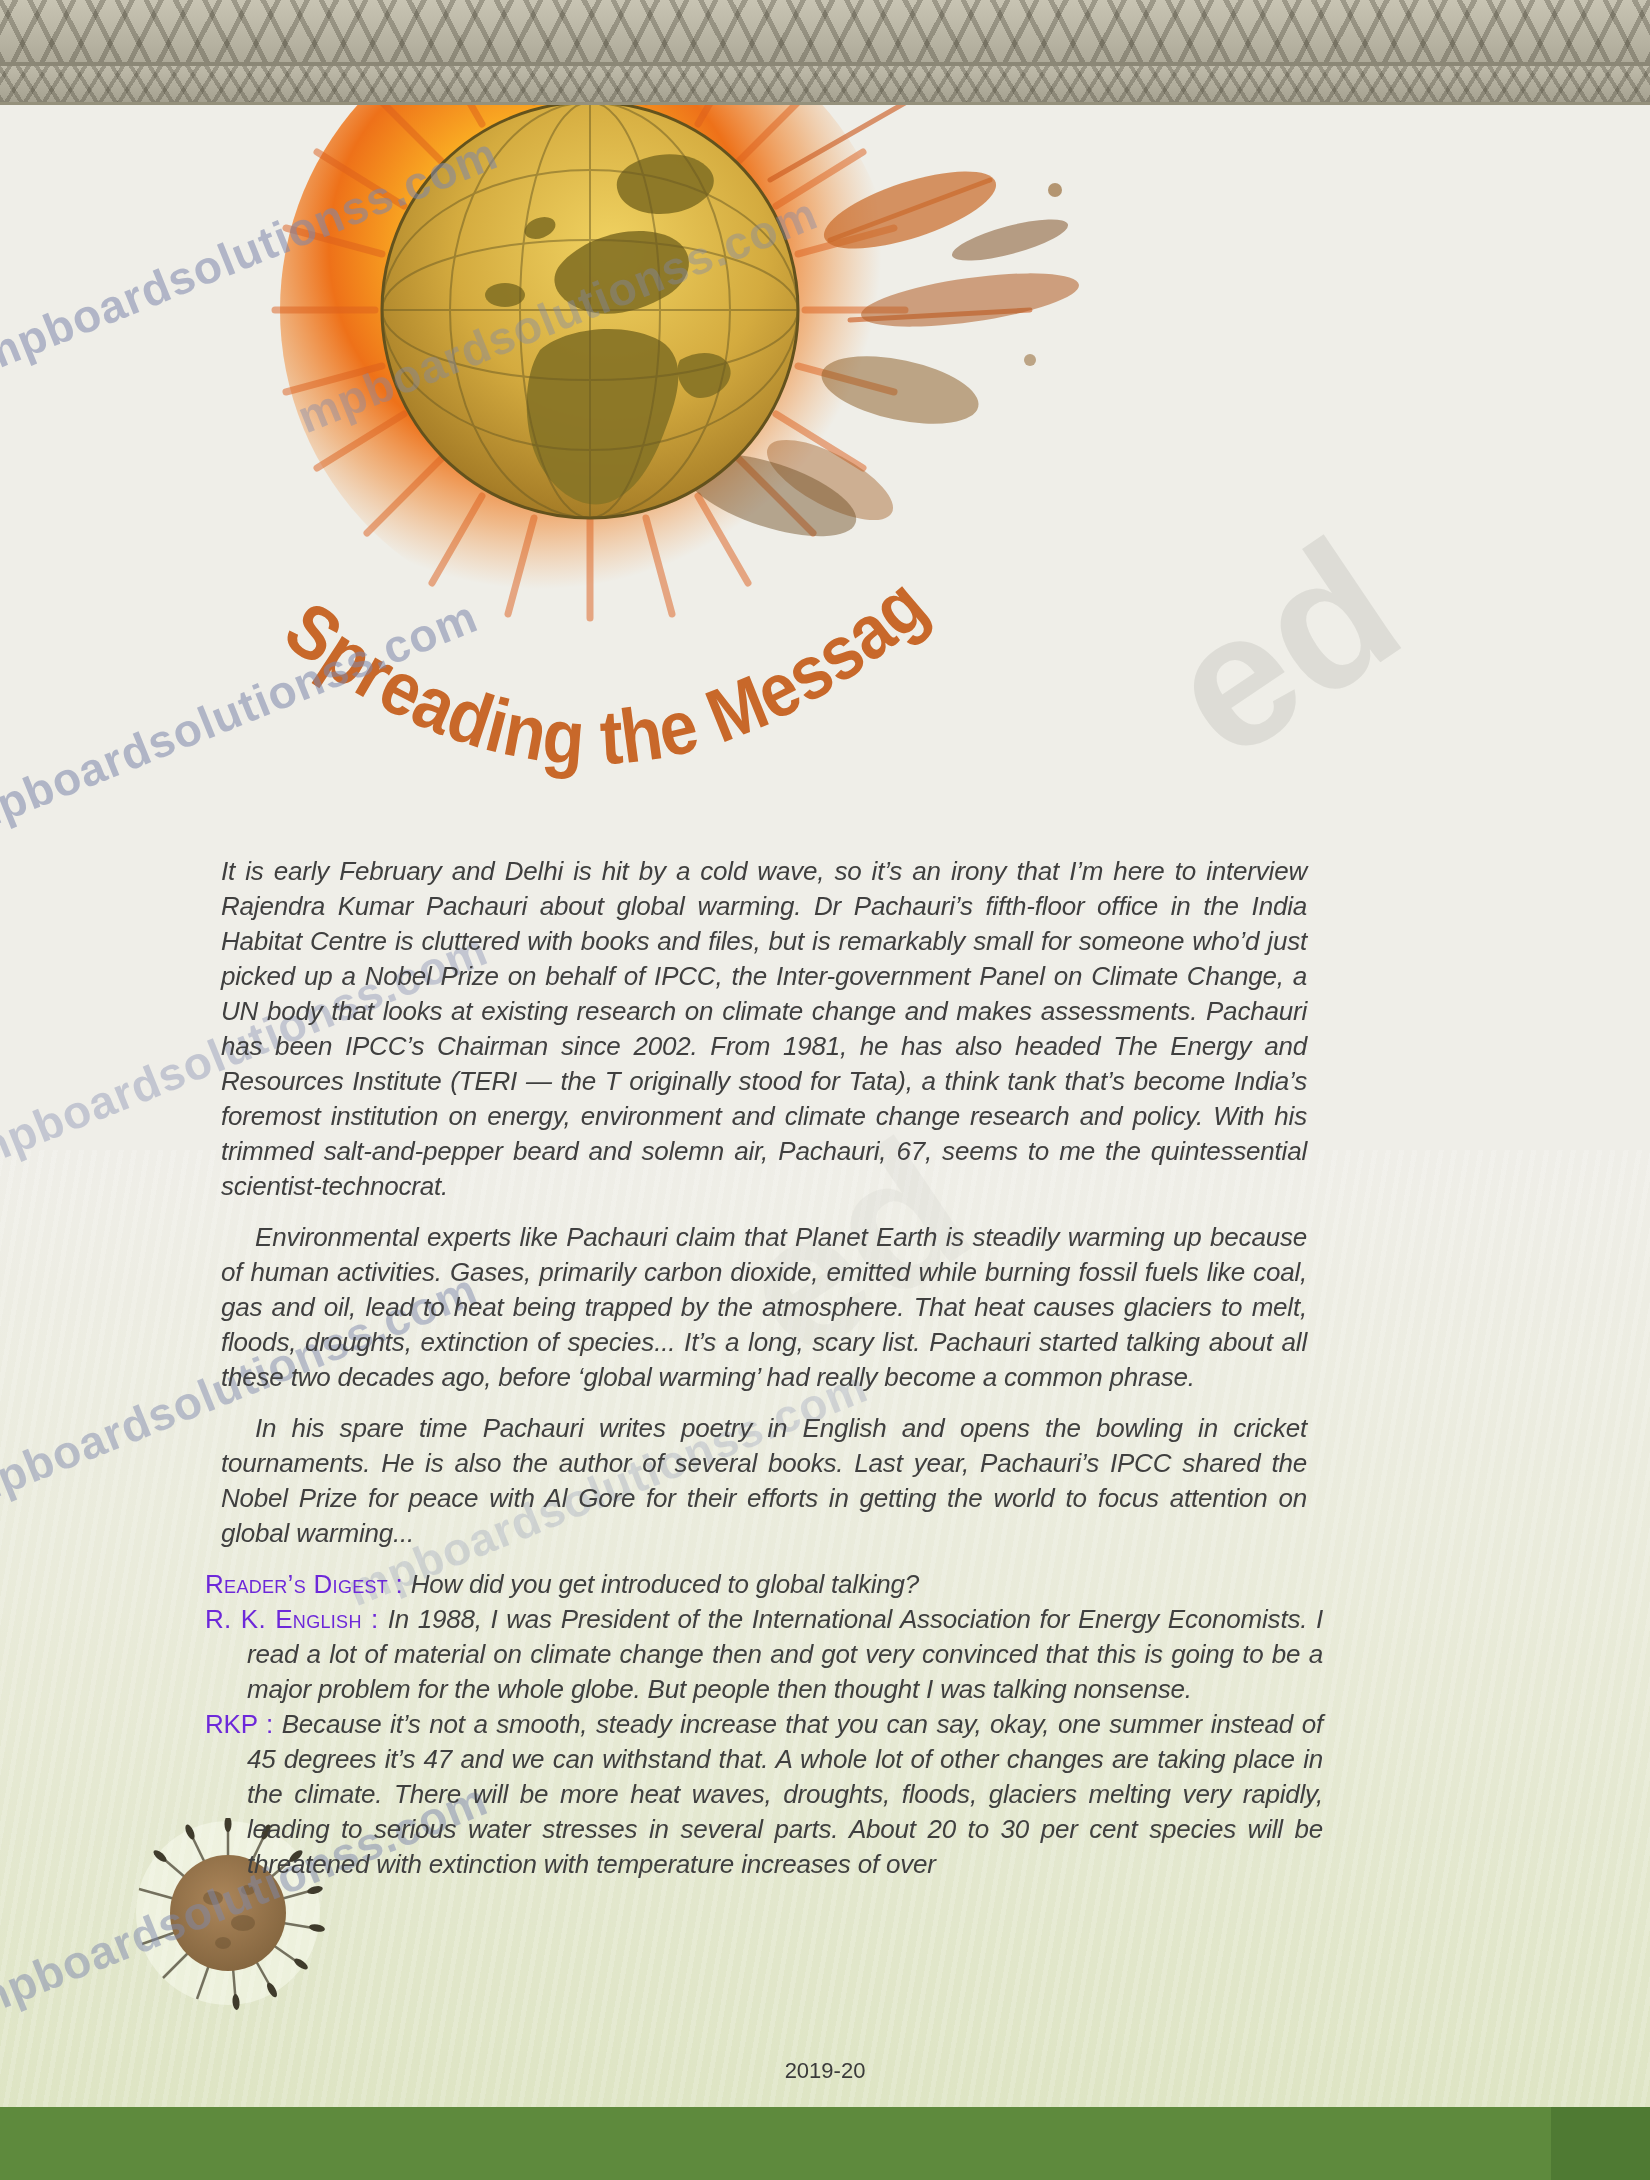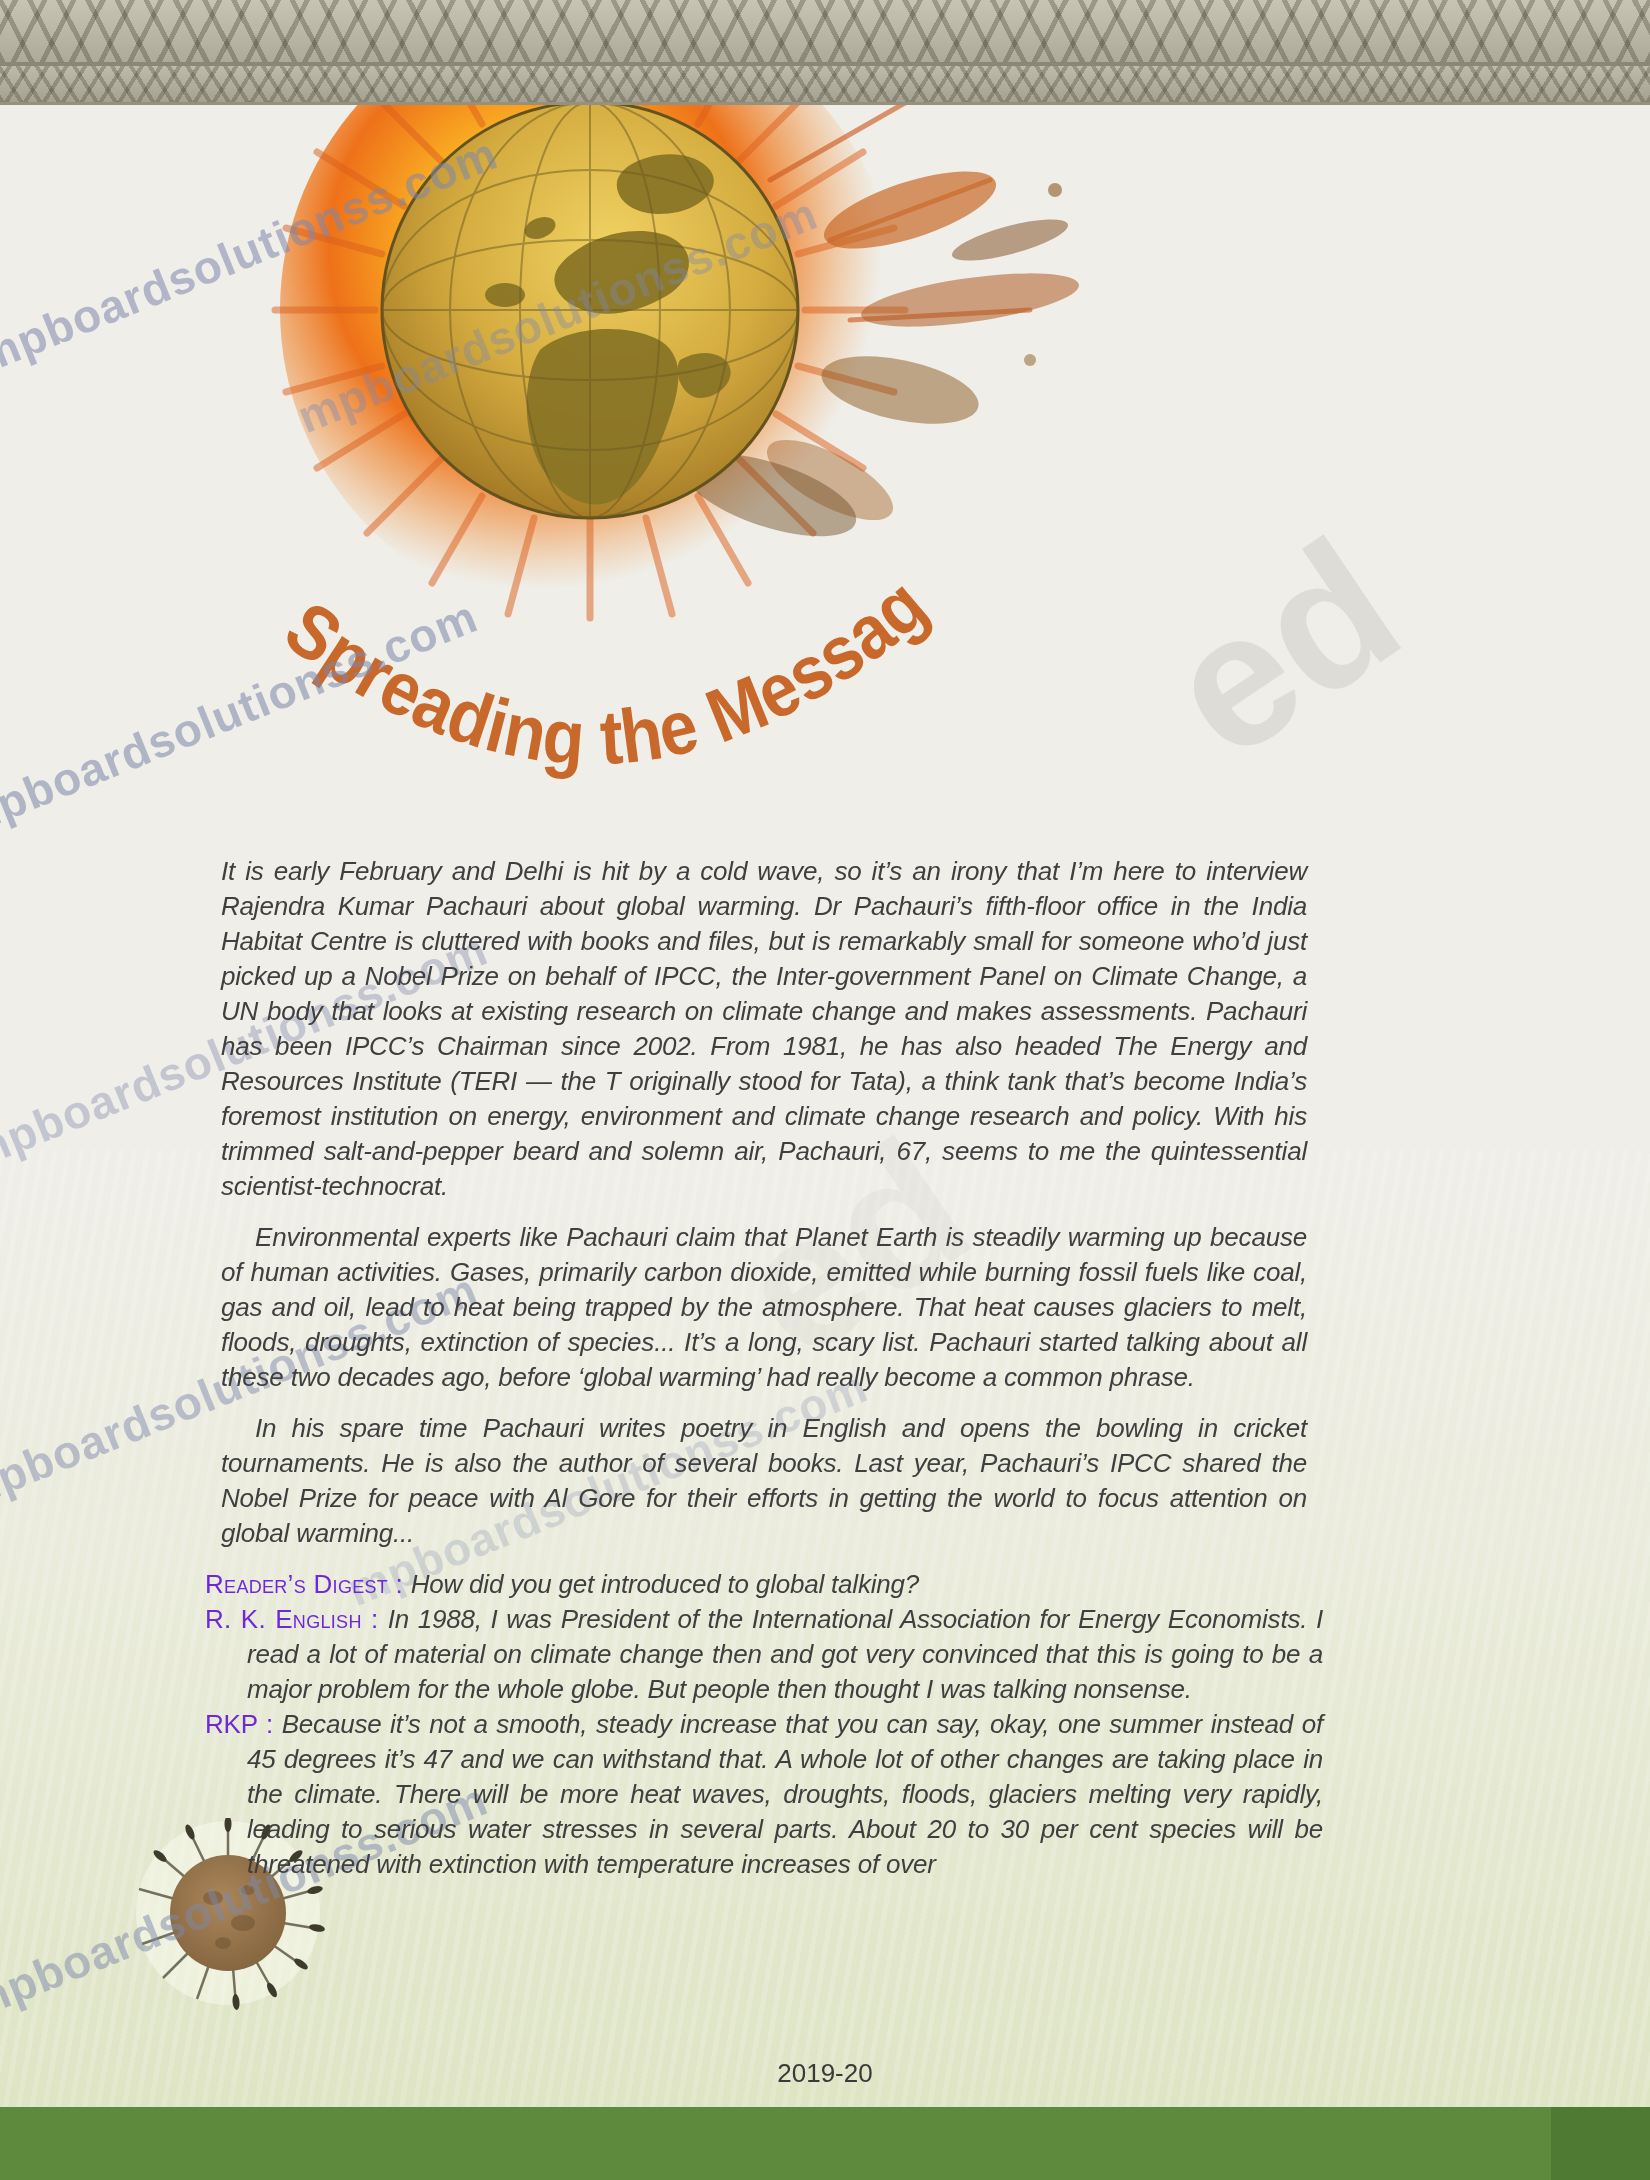--- a/index.html
+++ b/index.html
@@ -77,21 +77,21 @@
   }
   .para { margin:16px; }
   .indent { text-indent:34px; }
   .qa { margin:0; padding-left:42px; text-indent:-42px; }
   .qa .label { font-style:normal; color:#6d28d9; }
   .sc { font-variant:small-caps; letter-spacing:.3px; }
 
   
   .year {
     position:absolute; left:0; right:0; top:2058px; z-index:6;
-    text-align:center; font-size:26px; color:#3a3a3a; font-style:normal;
+    text-align:center; font-size:22px; color:#3a3a3a; font-style:normal;
   }
   .footer-bar {
     position:absolute; left:0; right:0; bottom:0; height:73px; z-index:7;
     background:linear-gradient(to right,#5e8a3d 0 94%, #4f7a33 94%);
   }
 </style>
 </head>
 <body>
 
 <div class="page">

